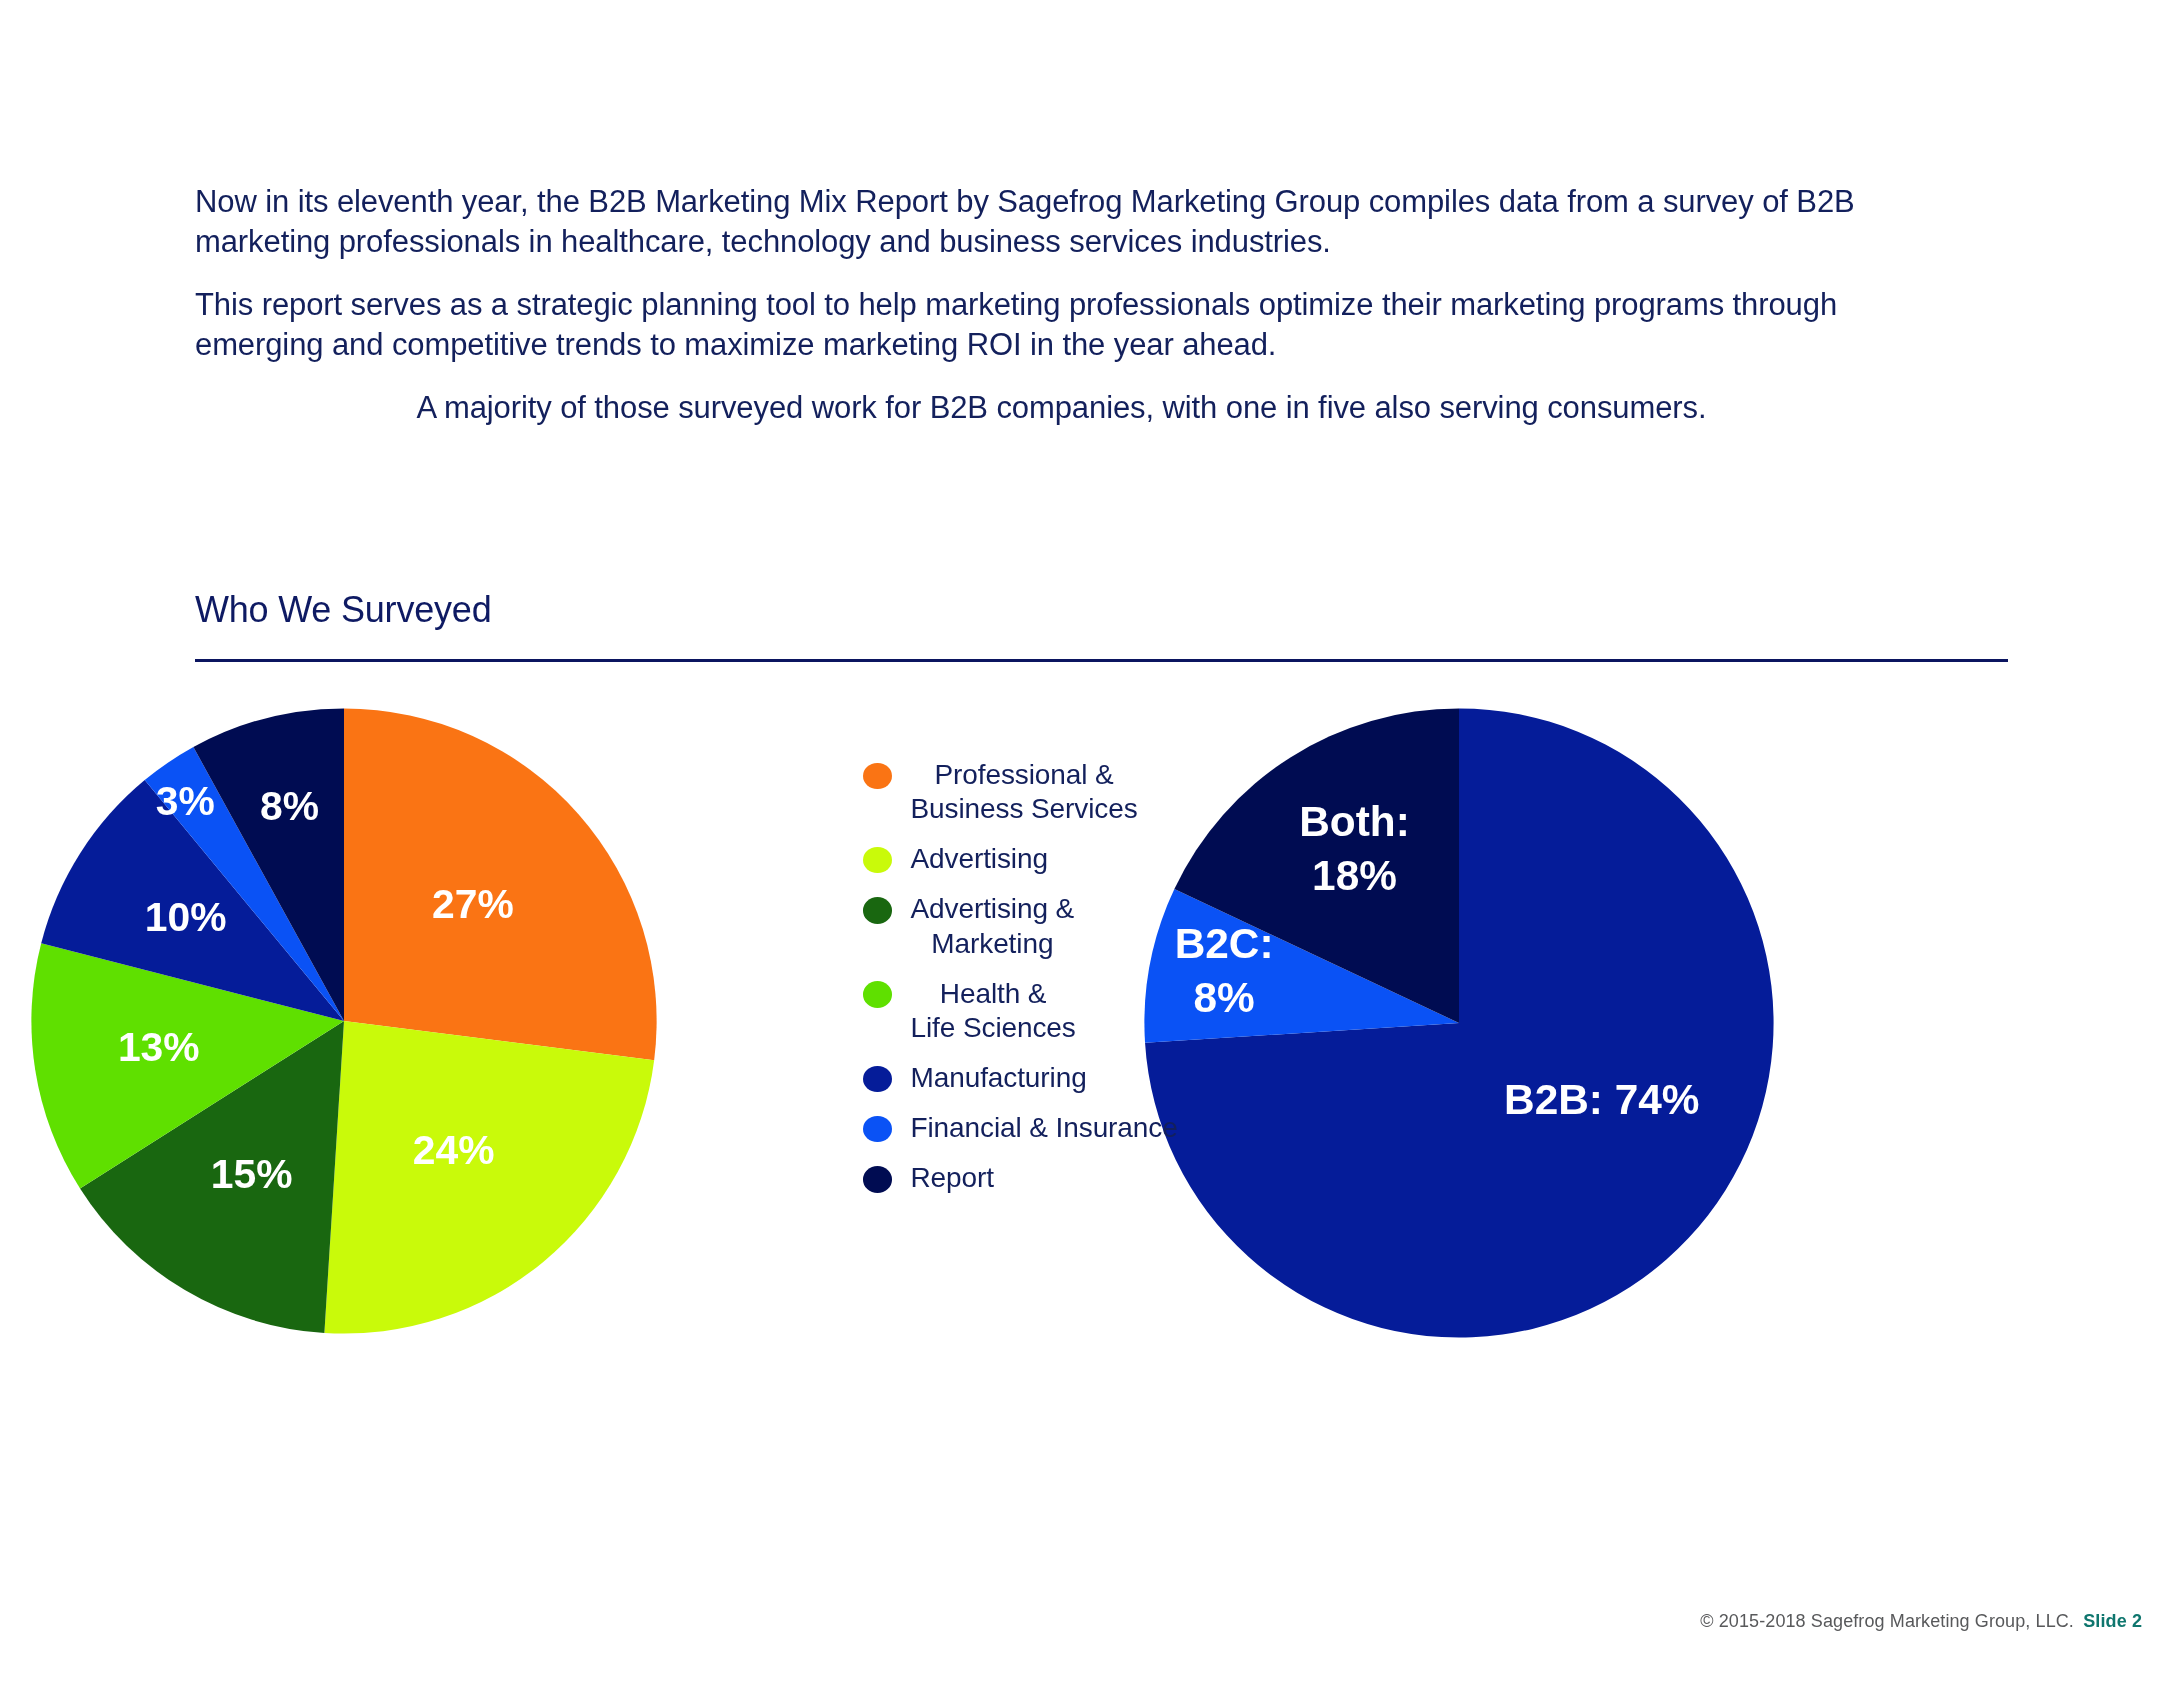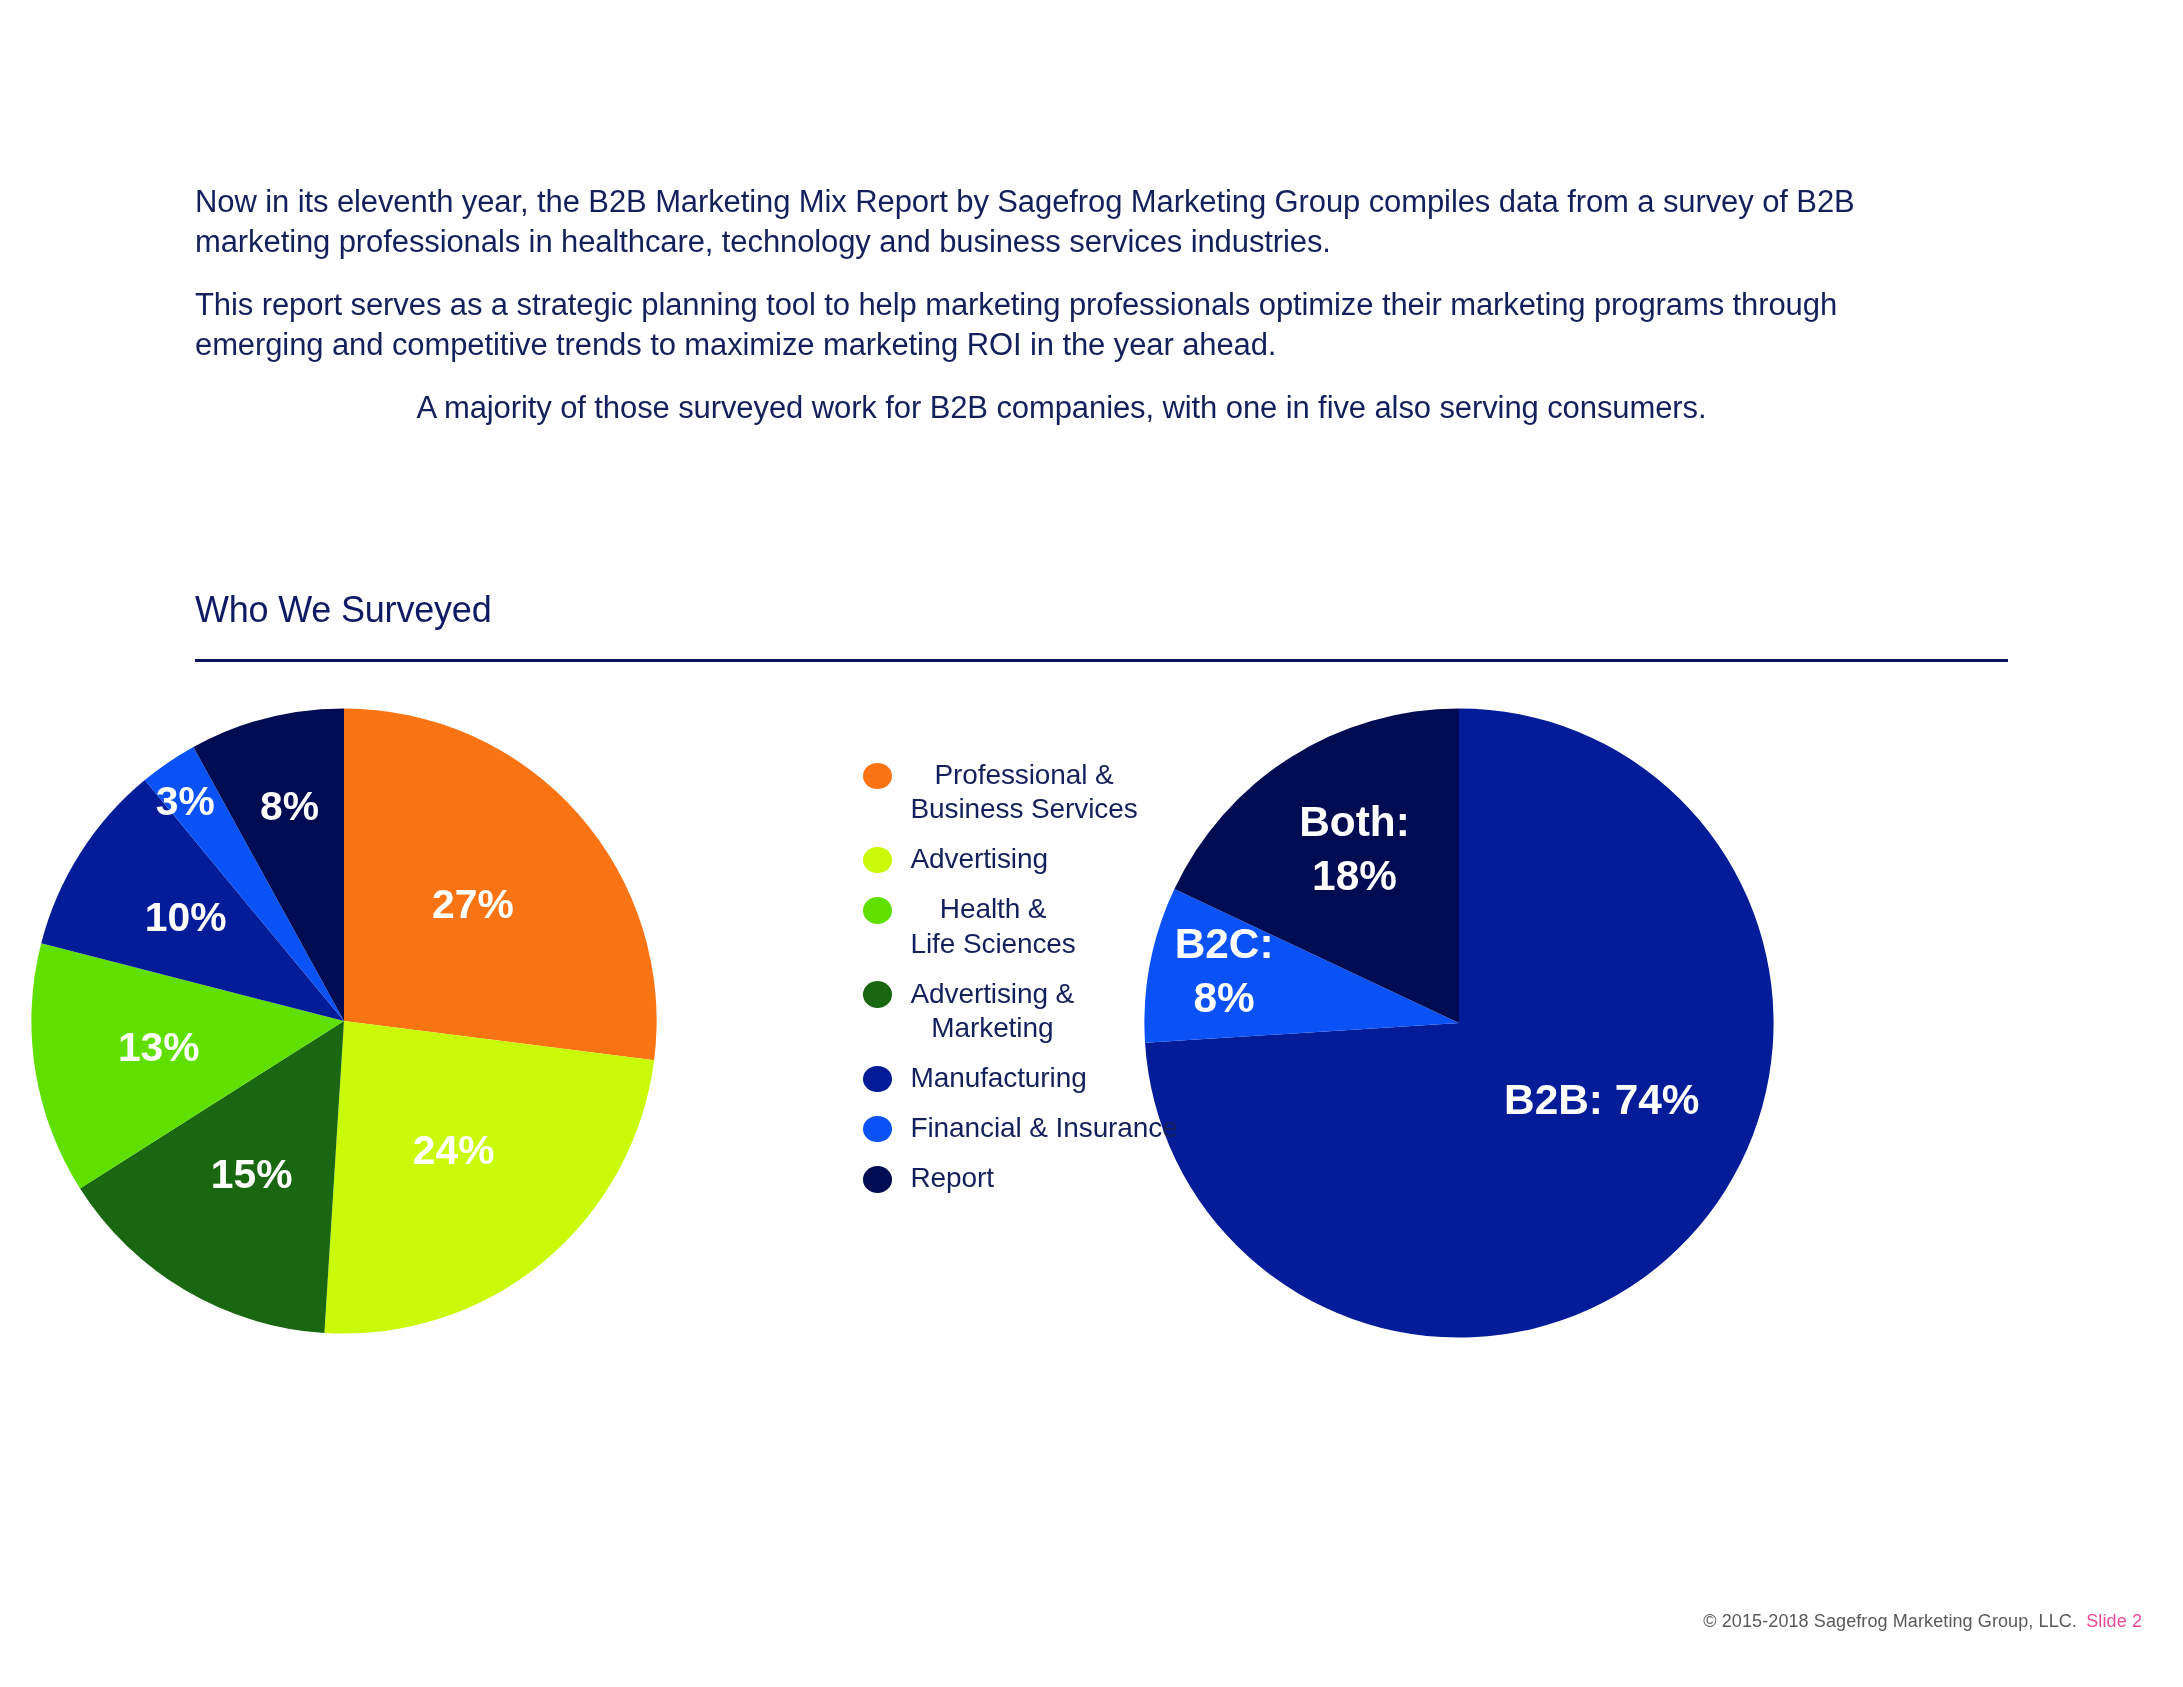--- a/index.html
+++ b/index.html
@@ -115,22 +115,22 @@
   #footer {
     position: absolute;
     right: 41px;
     top: 1611px;
     color: #58595B;
     font-size: 18px;
     letter-spacing: 0.1px;
     white-space: nowrap;
   }
   #footer .slide-no {
-    font-weight: normal;
-    color: #ec4899;
+    font-weight: bold;
+    color: #0f766e;
     margin-left: 9.3px;
   }
 </style>
 </head>
 <body>
 
 <div id="intro">
   <p class="para p1">Now in its eleventh year, the B2B Marketing Mix Report by Sagefrog Marketing Group compiles data from a survey of B2B marketing professionals in healthcare, technology and business services industries.</p>
   <p class="para p2">This report serves as a strategic planning tool to help marketing professionals optimize their marketing programs through emerging and competitive trends to maximize marketing ROI in the year ahead.</p>
   <p class="para p3">A majority of those surveyed work for B2B companies, with one in five also serving consumers.</p>
@@ -185,30 +185,30 @@
     <div class="legend-row">
       <span class="legend-dot" style="background: rgb(250, 116, 20);"></span>
       <span class="legend-label">Professional &amp;
 Business Services</span>
     </div>
     <div class="legend-row">
       <span class="legend-dot" style="background: rgb(201, 250, 10);"></span>
       <span class="legend-label">Advertising</span>
     </div>
     <div class="legend-row">
+      <span class="legend-dot" style="background: rgb(25, 103, 16);"></span>
+      <span class="legend-label">Advertising &amp;
+Marketing</span>
+    </div>
+    <div class="legend-row">
       <span class="legend-dot" style="background: rgb(95, 224, 0);"></span>
       <span class="legend-label">Health &amp;
 Life Sciences</span>
     </div>
     <div class="legend-row">
-      <span class="legend-dot" style="background: rgb(25, 103, 16);"></span>
-      <span class="legend-label">Advertising &amp;
-Marketing</span>
-    </div>
-    <div class="legend-row">
       <span class="legend-dot" style="background: rgb(5, 28, 153);"></span>
       <span class="legend-label">Manufacturing</span>
     </div>
     <div class="legend-row">
       <span class="legend-dot" style="background: rgb(10, 82, 245);"></span>
       <span class="legend-label">Financial &amp; Insurance</span>
     </div>
     <div class="legend-row">
       <span class="legend-dot" style="background: rgb(0, 12, 82);"></span>
       <span class="legend-label">Report</span>

